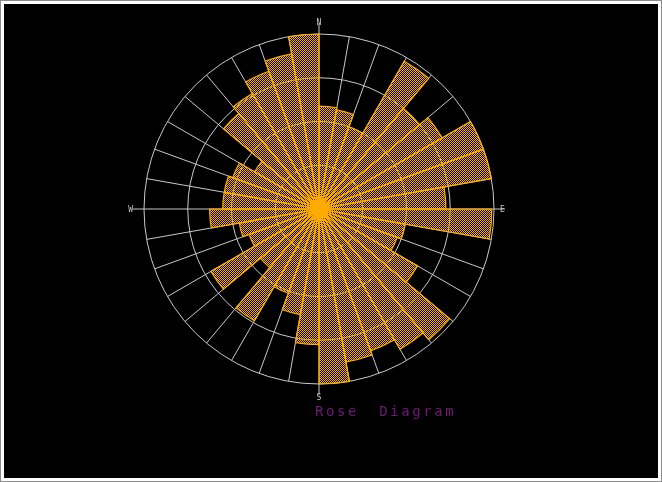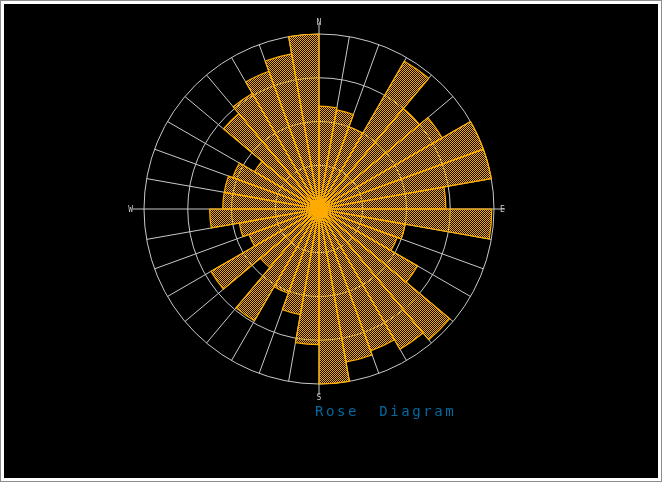--- a/index.html
+++ b/index.html
@@ -122,14 +122,14 @@
       <path d="M 318 208 L 232.23 105.78 A 133.4375 133.4375 0 0 1 251.28 92.44 Z" fill="url(#dither)" stroke="#FFAE00" stroke-width="1.2" stroke-linejoin="round"></path>
       <path d="M 318 208 L 244.72 81.07 A 146.5625 146.5625 0 0 1 267.87 70.28 Z" fill="url(#dither)" stroke="#FFAE00" stroke-width="1.2" stroke-linejoin="round"></path>
       <path d="M 318 208 L 264.13 60.00 A 157.5 157.5 0 0 1 290.65 52.89 Z" fill="url(#dither)" stroke="#FFAE00" stroke-width="1.2" stroke-linejoin="round"></path>
       <path d="M 318 208 L 287.61 35.66 A 175 175 0 0 1 318.00 33.00 Z" fill="url(#dither)" stroke="#FFAE00" stroke-width="1.2" stroke-linejoin="round"></path>
       <circle cx="318" cy="208" r="8.5" fill="#FFAA00"></circle>
       <text x="318" y="24" fill="#C8C8C8" text-anchor="middle" font-family="&quot;DejaVu Sans Mono&quot;, monospace" font-size="8px">N</text>
       <text x="499" y="211" fill="#C8C8C8" text-anchor="start" font-family="&quot;DejaVu Sans Mono&quot;, monospace" font-size="8px">E</text>
       <text x="318" y="399" fill="#C8C8C8" text-anchor="middle" font-family="&quot;DejaVu Sans Mono&quot;, monospace" font-size="8px">S</text>
       <text x="132" y="211" fill="#C8C8C8" text-anchor="end" font-family="&quot;DejaVu Sans Mono&quot;, monospace" font-size="8px">W</text>
     </svg>
-  <div id="chart-title" style="color: #0369a1;">Rose Diagram</div>
+  <div id="chart-title" style="color: #701a75;">Rose Diagram</div>
 </div>
 
 </body></html>

